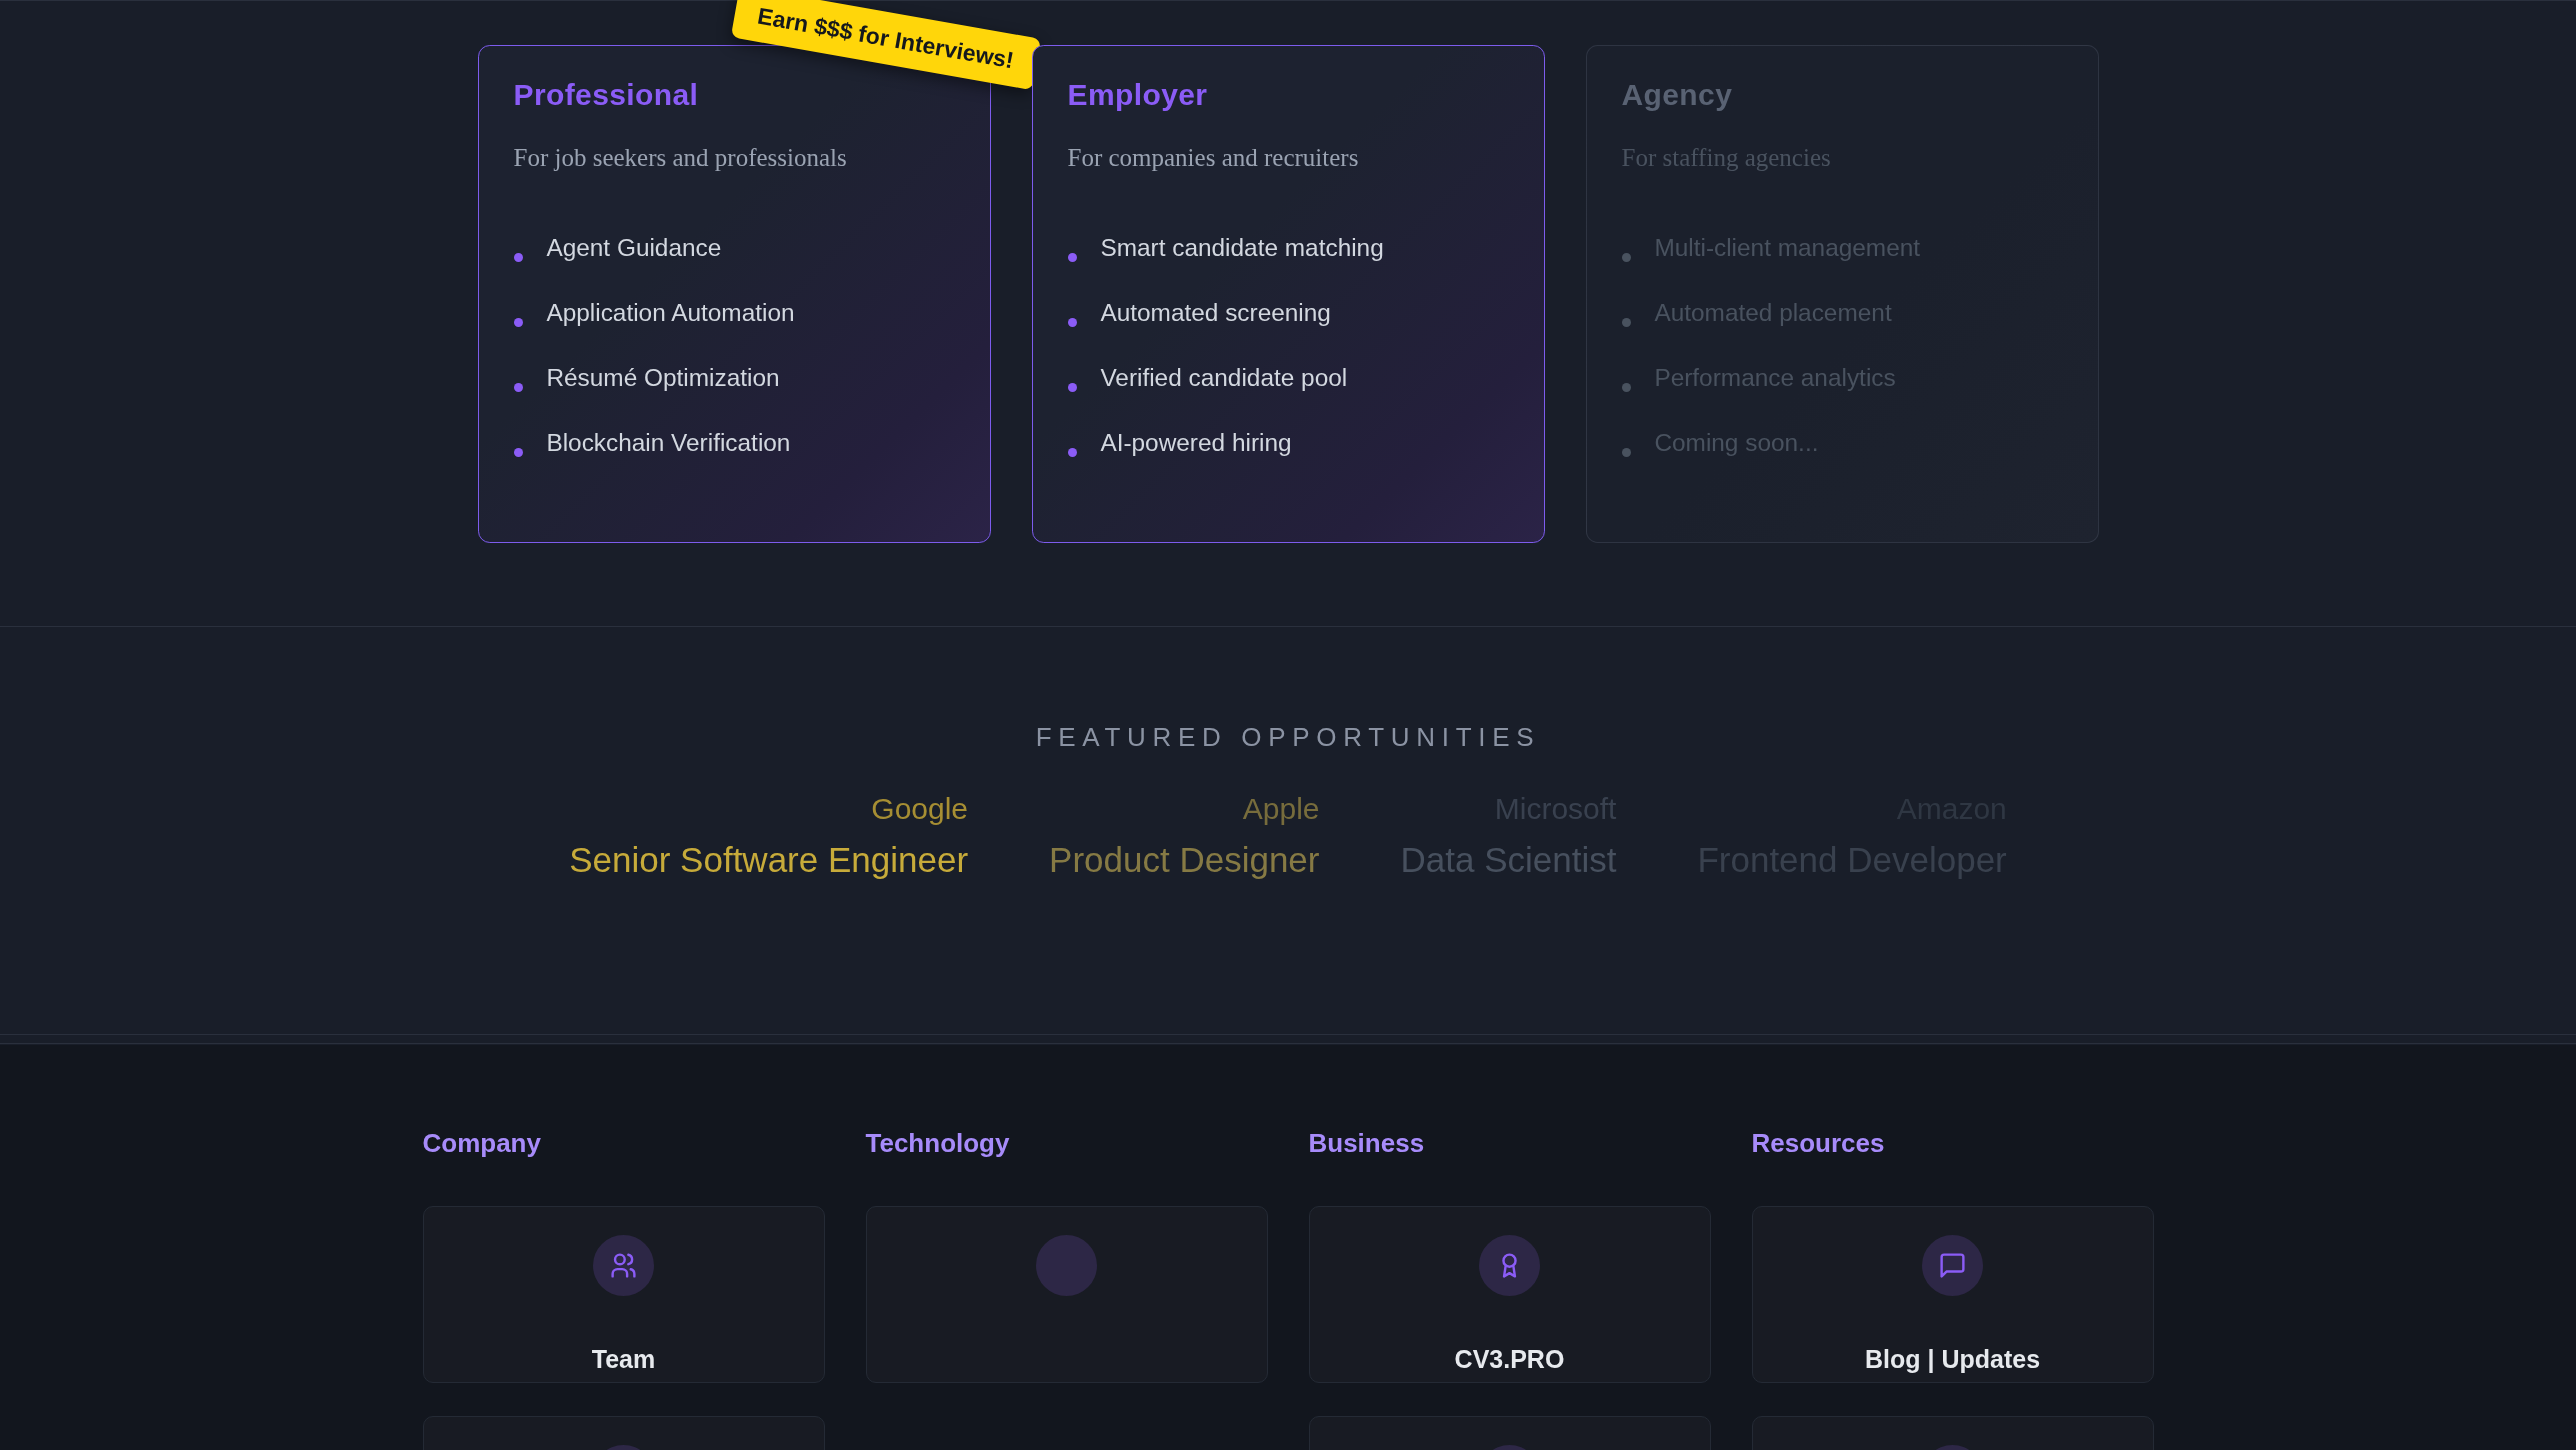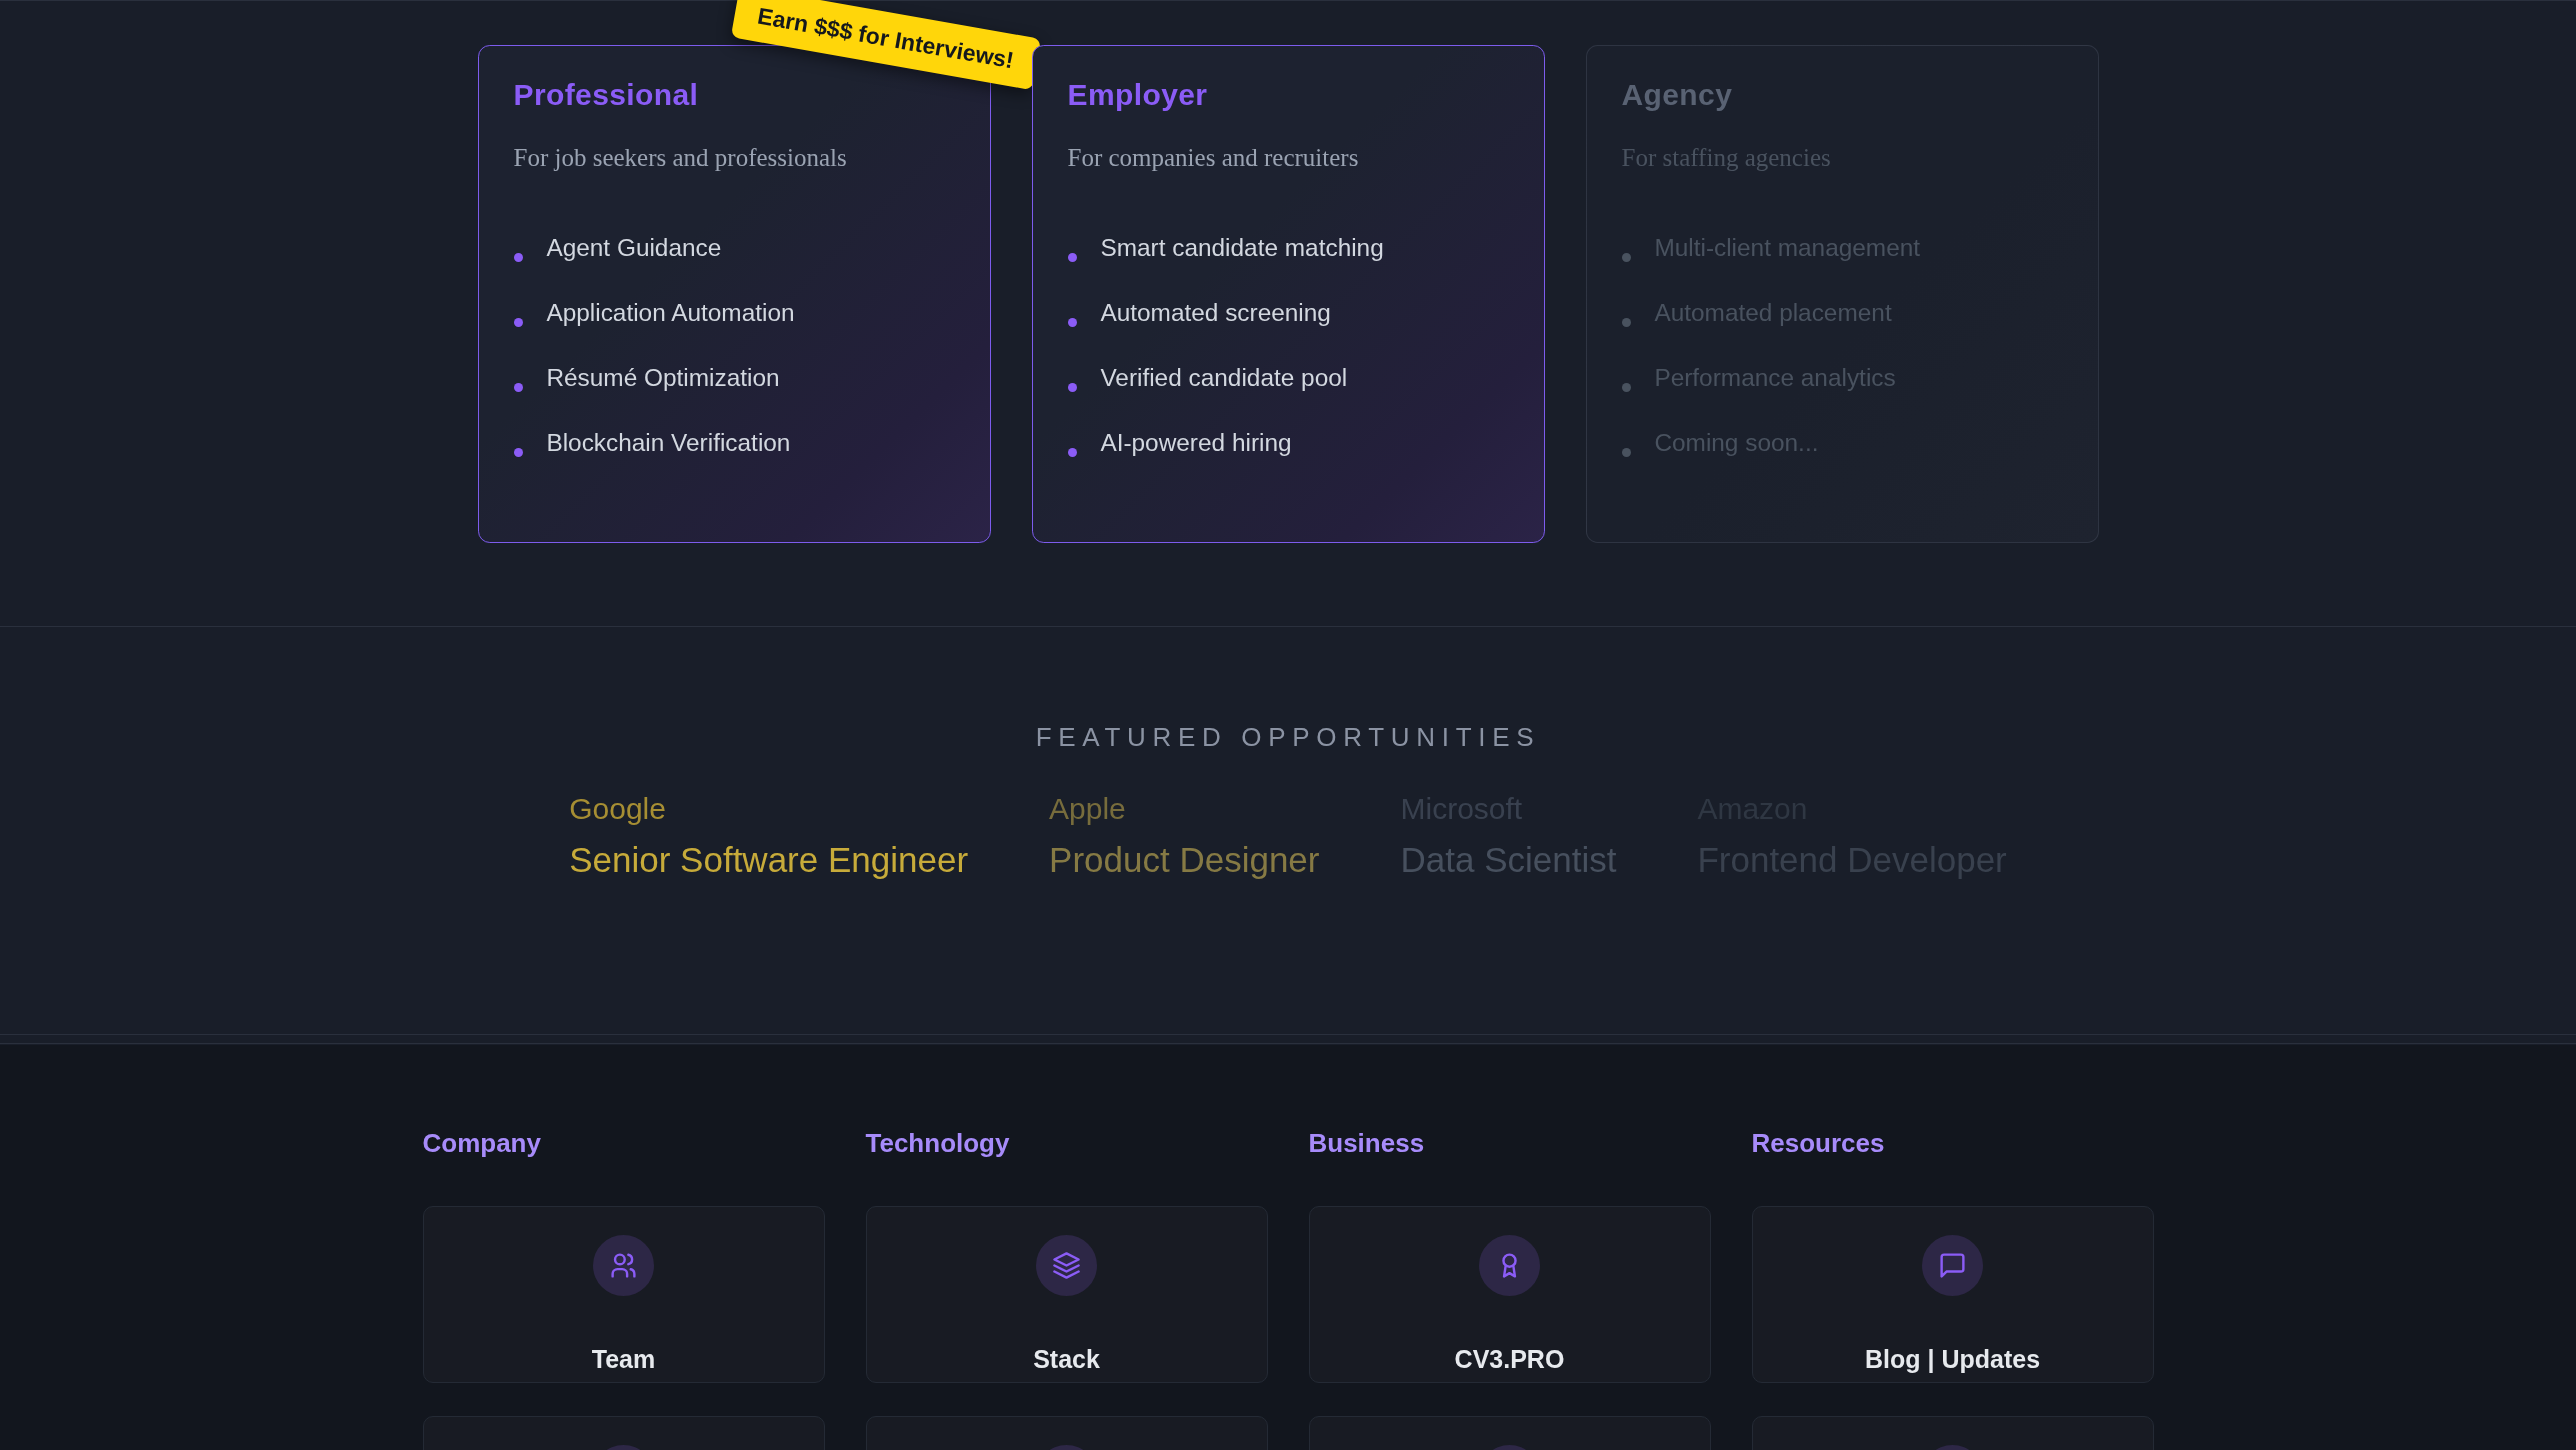--- a/index.html
+++ b/index.html
@@ -32,21 +32,21 @@
          background:#ffd60a;color:#15181d;font-weight:bold;font-size:23px;
          padding:12.6px 23px;border-radius:8.4px;white-space:nowrap;
          box-shadow:0 5px 15px rgba(0,0,0,0.45);}
 
   
   .featured{position:absolute;top:628px;left:0;width:100%;height:407px;text-align:center;
             border-bottom:0.8px solid rgba(148,163,184,0.14);box-sizing:border-box;}
   .featured-heading{margin:0;padding-top:94px;font-size:26px;font-weight:normal;
                     letter-spacing:6.7px;color:#8b93a3;}
   .jobs{display:flex;justify-content:center;align-items:flex-start;gap:81px;margin-top:39px;}
-  .job{text-align:left;}
+  .job{text-align:right;}
   .job .company{font-size:30px;margin-bottom:13.5px;}
   .job .role{font-size:35px;}
   .job0 .company{color:#a68e33;} .job0 .role{color:#c7ab3a;}
   .job1 .company{color:#776c3c;} .job1 .role{color:#867a44;}
   .job2 .company{color:#39414f;} .job2 .role{color:#47505e;}
   .job3 .company{color:#2f3743;} .job3 .role{color:#39414e;}
 
   
   .strip{position:absolute;top:963px;left:0;width:100%;height:81px;
          border-bottom:0.8px solid rgba(148,163,184,0.14);box-sizing:border-box;}
@@ -188,30 +188,20 @@
         </div>
         <div class="f-card">
           <div class="icon-circle"></div>
           <div class="f-label"></div>
         </div>
       </div>
 
       <div class="f-col">
         <h4 class="f-heading">Technology</h4>
         <div class="f-card">
-          <div class="icon-circle">
-            <svg viewBox="0 0 24 24">
-              <path d="M12 2 2 7l10 5 10-5-10-5z"></path>
-                <path d="m2 12 10 5 10-5"></path>
-                <path d="m2 17 10 5 10-5"></path>
-            </svg>
-          </div>
-          <div class="f-label">Stack</div>
-        </div>
-        <div class="f-card">
           <div class="icon-circle"></div>
           <div class="f-label"></div>
         </div>
       </div>
 
       <div class="f-col">
         <h4 class="f-heading">Business</h4>
         <div class="f-card">
           <div class="icon-circle">
             <svg viewBox="0 0 24 24">

